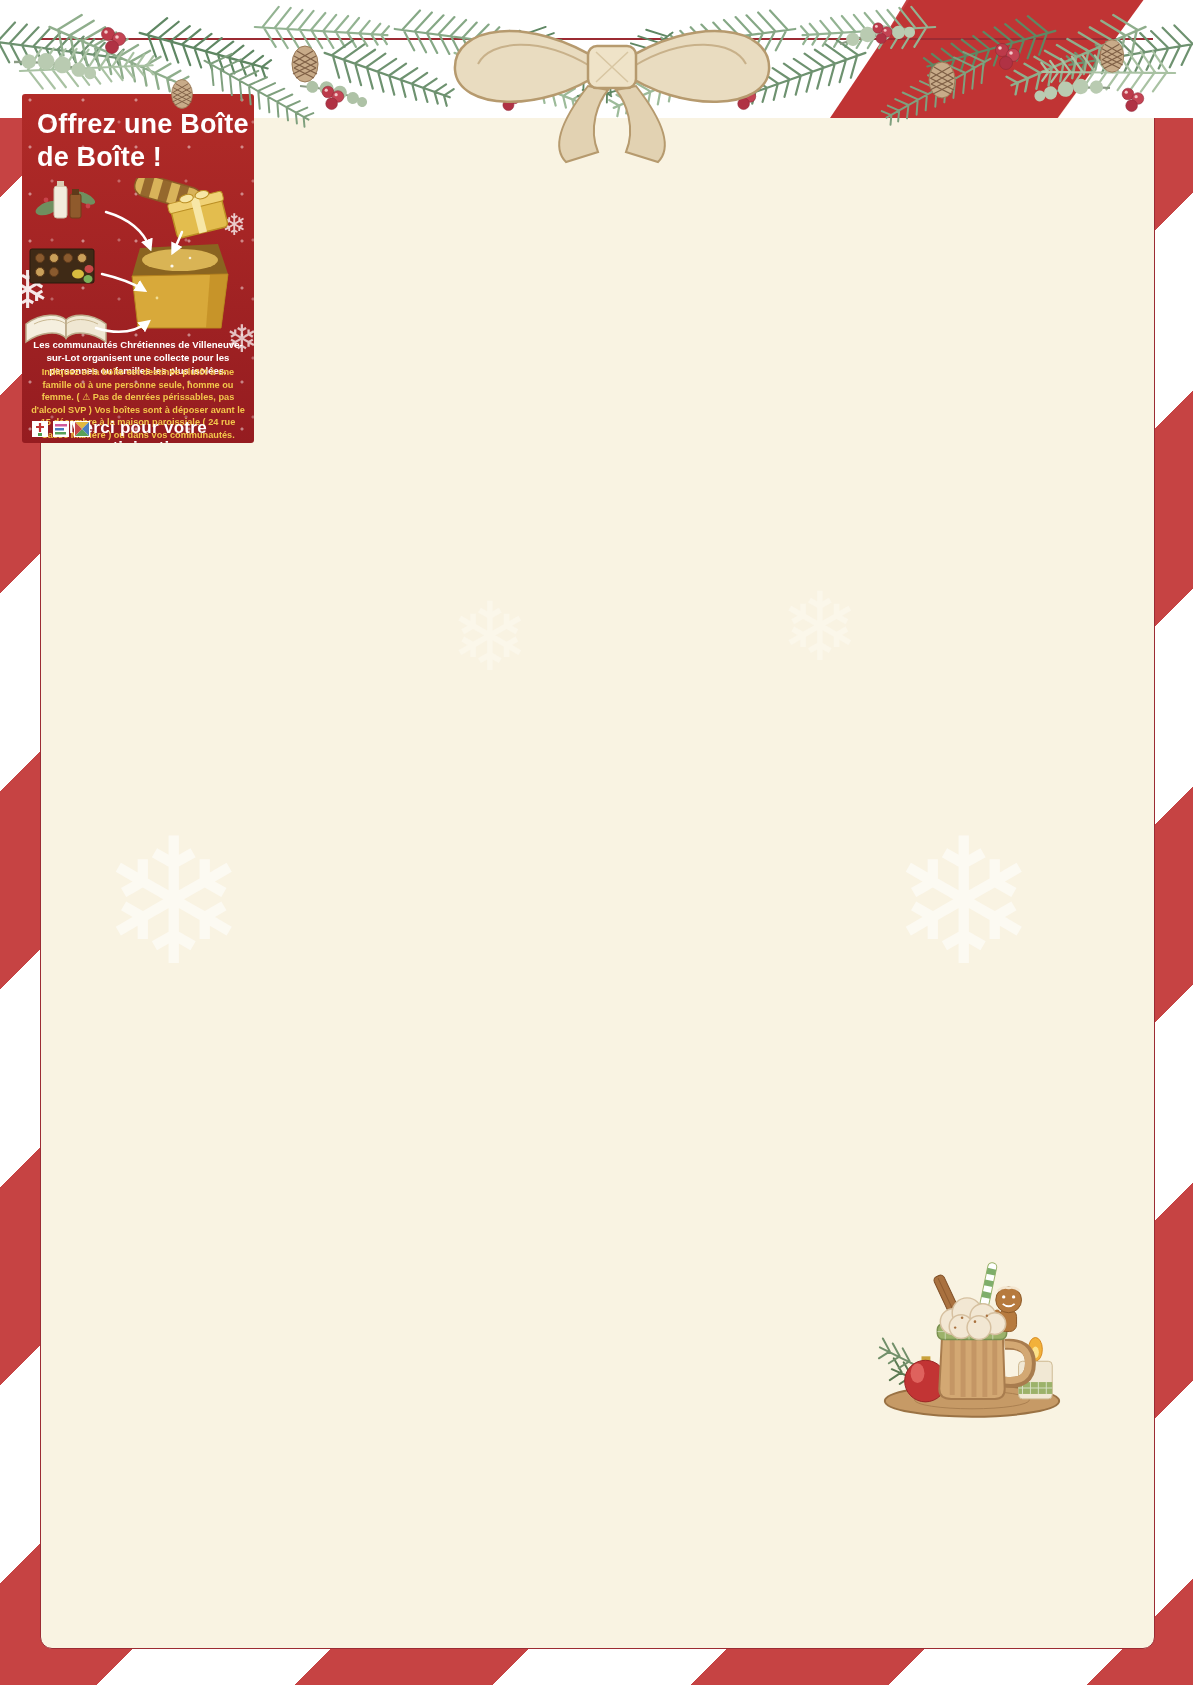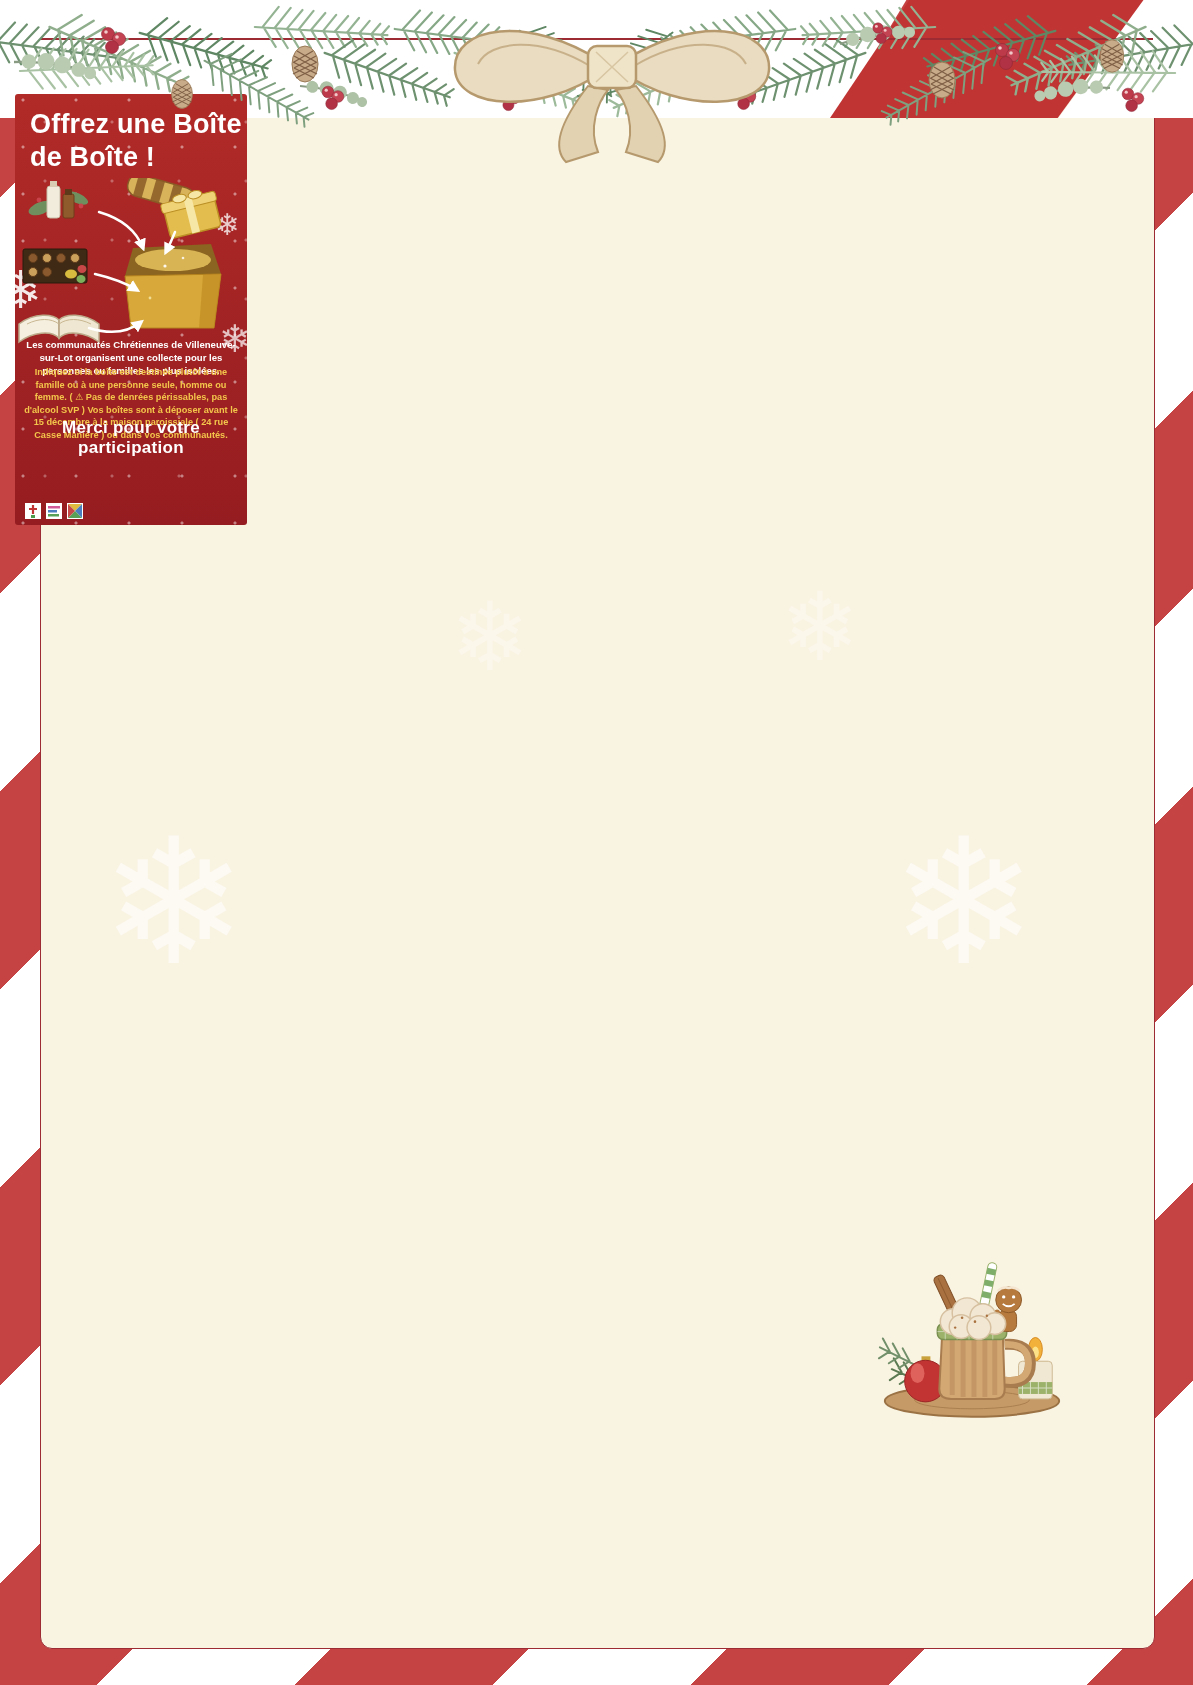--- a/index.html
+++ b/index.html
@@ -14,21 +14,21 @@
   .band-right{left:1050px;width:143px;clip-path:polygon(66% 0,100% 0,100% 100%,6% 100%);}
   .card{
     position:absolute;left:40px;top:38px;width:1113px;height:1609px;
     background:#f9f3e2;border:1px solid #9c2b33;border-radius:12px;z-index:1;
   }
   .card-topline{position:absolute;left:40px;top:38px;width:1113px;height:2px;background:#9c2b33;z-index:3;}
   .garland{position:absolute;left:0;top:0;width:1193px;height:170px;z-index:4;pointer-events:none;}
   .flake{position:absolute;color:rgba(255,255,255,.55);z-index:1;line-height:1;}
   
   .poster{
-    position:absolute;left:15px;top:94px;width:232px;height:431px;z-index:3;
+    position:absolute;left:22px;top:94px;width:232px;height:349px;z-index:3;
     background:
       radial-gradient(circle at 8px 6px, rgba(255,255,255,.45) 1px, transparent 2px),
       radial-gradient(circle at 30px 28px, rgba(255,255,255,.3) 1px, transparent 2px),
       linear-gradient(#b12b28,#951c20);
     background-size:53px 47px,67px 59px,100% 100%;
     border-radius:3px;overflow:hidden;color:#fff;
   }
   .poster-title{font-size:27px;line-height:33px;font-weight:800;padding:14px 0 0 15px;letter-spacing:.2px;}
   .poster-art{position:absolute;left:0;top:84px;width:232px;height:178px;}
   .poster-community{position:absolute;left:8px;top:244px;width:216px;font-size:9.6px;line-height:13px;font-weight:700;text-align:center;}

